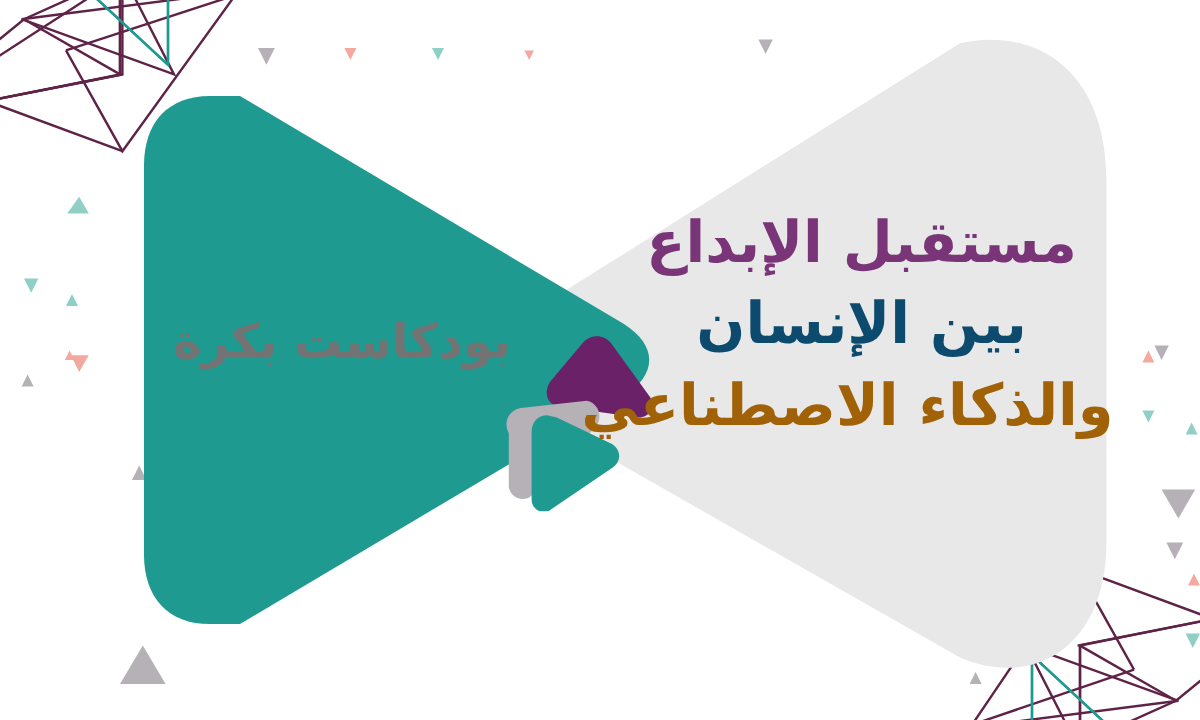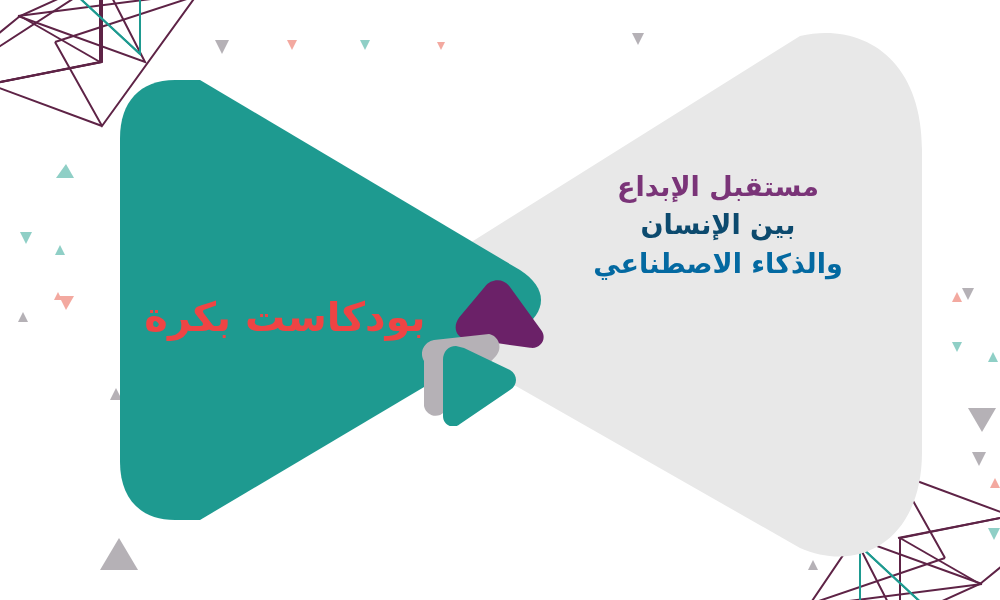--- a/index.html
+++ b/index.html
@@ -18,43 +18,42 @@
   .teal-arrow{position:absolute;left:0;top:0;width:1000px;height:600px;}
 
   
   .logo-wrap{position:absolute;left:418px;top:276px;width:140px;height:150px;}
 
   
   .brand-text{
     position:absolute;
     left:120px;top:262px;width:330px;
     text-align:center;
-    color:#ef4444;
+    color:#737373;
     font-size:40px;
     font-weight:bold;
     line-height:1.15;
     direction:rtl;
     letter-spacing:0px;
     white-space:nowrap;
-    margin-top:32px;
   }
   .headline{
     position:absolute;
     right:72px;top:168px;width:420px;
     text-align:center;
     direction:rtl;
     font-weight:bold;
-    font-size:27px;
+    font-size:48px;
     line-height:1.42;
     white-space:nowrap;
   }
   .headline .ln{display:block;}
   .ln1{color:#7A3478;}
   .ln2{color:#0c4a6e;}
-  .ln3{color:#0369a1;}
+  .ln3{color:#a16207;}
 </style>
 </head>
 <body>
 
 <div id="stage">
 
   <svg class="deco-svg" viewBox="0 0 1000 600">
 
     <g fill="none" stroke="#5E2346" stroke-width="2">
       <path d="M -80 98 L 20 16 L 100 -20"></path>

